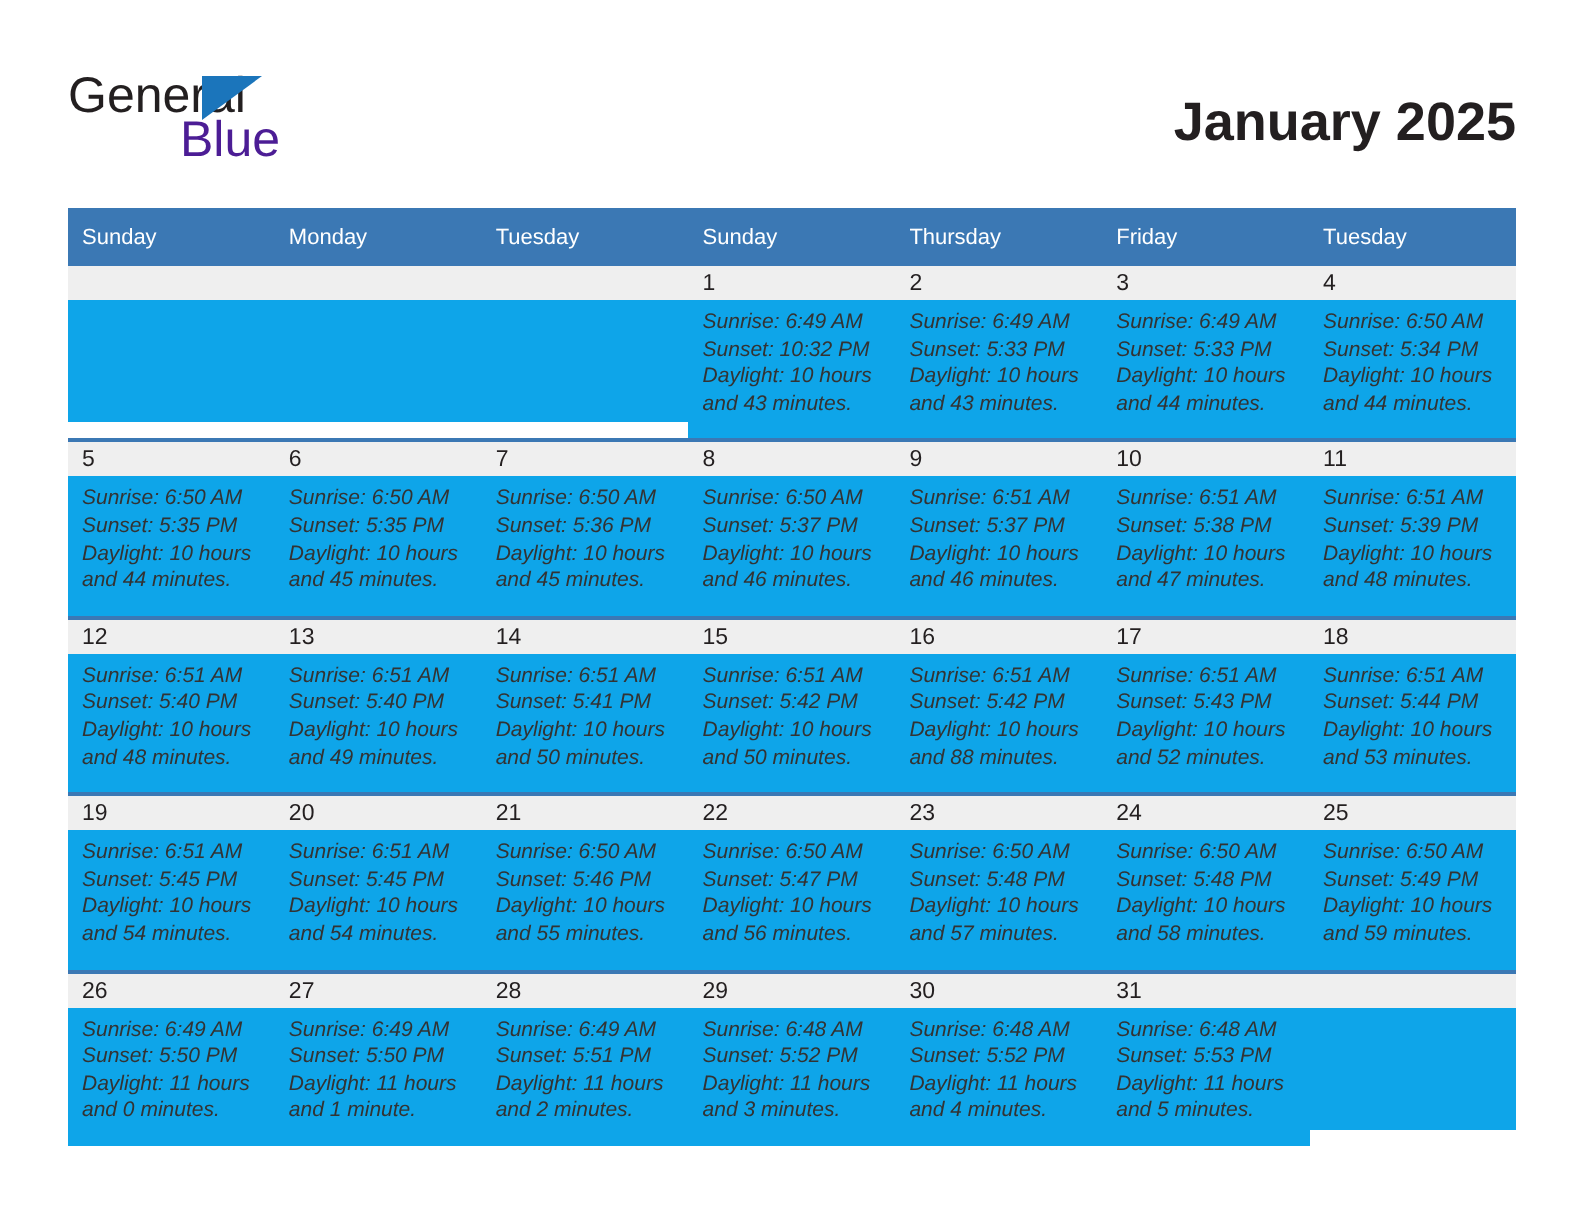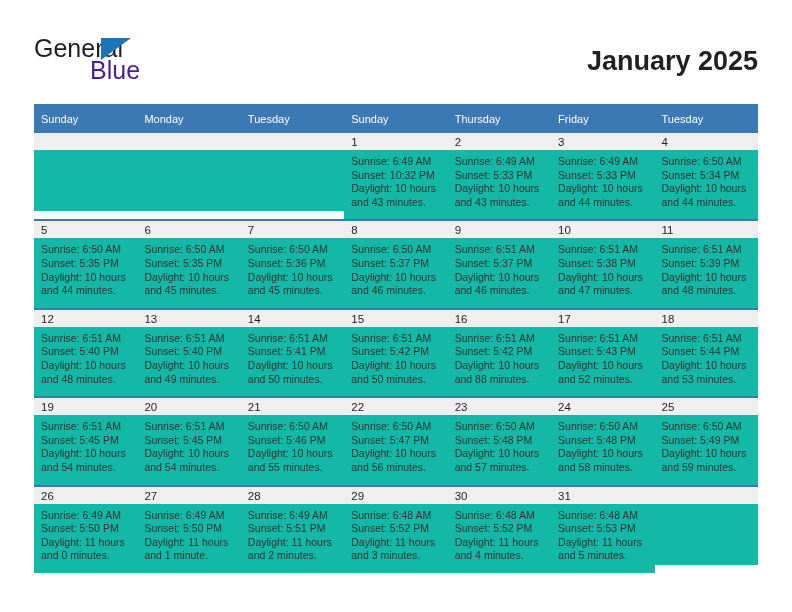--- a/index.html
+++ b/index.html
@@ -120,27 +120,28 @@
     color: #231f20;
     height: 17px;
     line-height: 17px;
     padding: 1px 0 1px 7px;
     box-sizing: border-box;
   }
   .daynum.empty {
     color: transparent;
   }
   .details {
-    background: #14b8a6;
+    background: #0ea5e9;
     font-size: 10.5px;
     line-height: 13.6px;
     color: #333333;
     padding: 5px 6px 10px 7px;
     min-height: 61px;
     box-sizing: border-box;
+    font-style: italic;
   }
   .details div {
     white-space: nowrap;
   }
   .details.empty {
     min-height: 61px;
   }
 </style>
 </head>
 <body>

